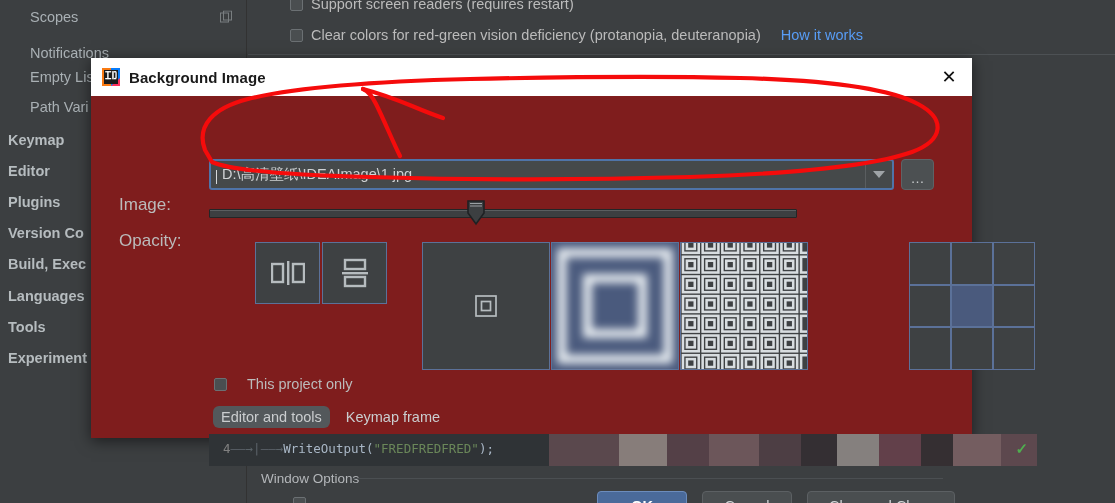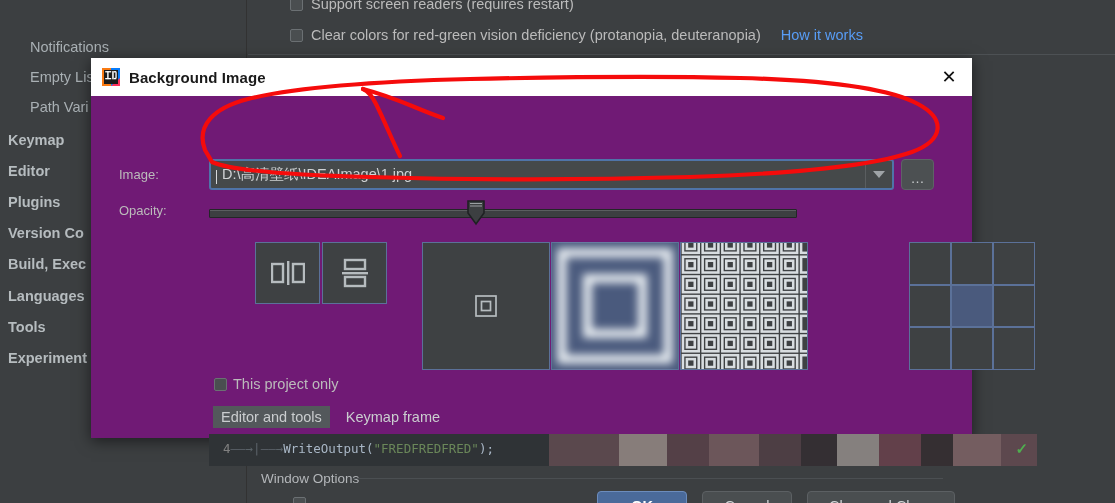--- a/index.html
+++ b/index.html
@@ -41,39 +41,39 @@
   }
   .cb-text { color: #bbbbbb; font-size: 14.5px; }
   .link { color: #589df6; font-size: 14.5px; margin-left: 12px; }
   .sep-line { position: absolute; height: 1px; background: #4d5154; }
   .sec-title { position: absolute; color: #b4b7ba; font-size: 13.5px; white-space: nowrap; }
   .sec-rule { position: absolute; height: 1px; background: #4b4f52; }
 
   
   .dialog {
     position: absolute; left: 91px; top: 58px; width: 881px; height: 380px;
-    background: #701a75; box-shadow: 0 3px 14px rgba(0,0,0,.55);
+    background: #7f1d1d; box-shadow: 0 3px 14px rgba(0,0,0,.55);
   }
   .dlg-title {
     position: absolute; left: 0; top: 0; width: 881px; height: 38px;
     background: #ffffff; display: flex; align-items: center;
   }
   .dlg-ico { width: 18px; height: 18px; margin-left: 11px; flex: none; }
   .dlg-title-text {
     margin-left: 9px; color: #1a1a1a; font-size: 15px; font-weight: bold;
     letter-spacing: .1px;
   }
   .dlg-close {
     position: absolute; right: 0; top: 0; width: 46px; height: 38px;
     display: flex; align-items: center; justify-content: center;
     color: #101010; font-size: 18px; line-height: 1;
   }
   .dlg-body { position: absolute; left: 0; top: 38px; width: 881px; height: 342px; }
 
-  .lbl-static { position: absolute; color: #bbbbbb; font-size: 13px; white-space: nowrap; }
+  .lbl-static { position: absolute; color: #bbbbbb; font-size: 17px; white-space: nowrap; margin-top: 28px; }
 
   
   .combo {
     position: absolute; left: 118px; top: 63px; width: 685px; height: 31px;
     background: #45494a; border: 2px solid #4f74a8; border-radius: 3px;
     display: flex; align-items: center;
   }
   .combo-val {
     flex: 1; color: #cfd2d4; font-size: 14.5px; padding-left: 7px;
     white-space: nowrap; overflow: hidden; position: relative;
@@ -119,25 +119,25 @@
   }
   .tile.sel { background: #4a5a7d; }
   .mirror-tile { top: 146px; width: 65px; height: 62px; }
   .fill-tile { top: 146px; width: 128px; height: 128px; }
 
   .anchor-grid { position: absolute; left: 818px; top: 146px; width: 126px; height: 128px; display: grid;
                  grid-template-columns: repeat(3,1fr); grid-template-rows: repeat(3,1fr); }
   .anchor-cell { border: 1px solid #5b7199; background: #3e4143; }
   .anchor-cell.sel { background: #4a5a7d; }
 
-  .cb-proj { position: absolute; left: 123px; top: 280px; display: flex; align-items: center; gap: 6px; }
+  .cb-proj { position: absolute; left: 123px; top: 280px; display: flex; align-items: center; gap: 20px; }
 
   .tabs { position: absolute; left: 122px; top: 310px; display: flex; align-items: center; gap: 8px; }
   .tab {
-    font-size: 14.5px; color: #cacdcf; padding: 3px 8px; border-radius: 0;
+    font-size: 14.5px; color: #cacdcf; padding: 3px 8px; border-radius: 6px;
   }
   .tab.active { background: #53585b; }
 
   
   .preview {
     position: absolute; left: 118px; top: 338px; width: 828px; height: 32px;
     background: #2f3336; overflow: hidden;
   }
   .preview-img {
     position: absolute; left: 340px; top: 0; width: 488px; height: 32px;
@@ -163,21 +163,28 @@
 
   
   .annot { position: absolute; left: 0; top: 0; width: 1115px; height: 503px; pointer-events: none; }
 </style>
 </head>
 <body>
 
 <div id="root">
 
   <div class="sidebar">
-    <div class="side-item lvl2" style="top:34px">
+    <div class="side-item lvl2" style="top:4px">
+      <span class="lbl">Scopes</span>
+      <svg class="side-copy-icon" viewBox="0 0 13 13">
+        <rect x="0.5" y="2.5" width="8" height="9" fill="none" stroke="#9aa0a3"></rect>
+        <rect x="3.5" y="0.5" width="8" height="9" fill="none" stroke="#9aa0a3"></rect>
+      </svg>
+    </div>
+    <div class="side-item lvl2" style="top:40px">
       <span class="lbl">Notifications</span>
     </div>
     <div class="side-item lvl2" style="top:64px">
       <span class="lbl">Empty Lis</span>
     </div>
     <div class="side-item lvl2" style="top:94px">
       <span class="lbl">Path Vari</span>
     </div>
     <div class="side-item lvl1" style="top:127px">
       <span class="lbl">Keymap</span>

